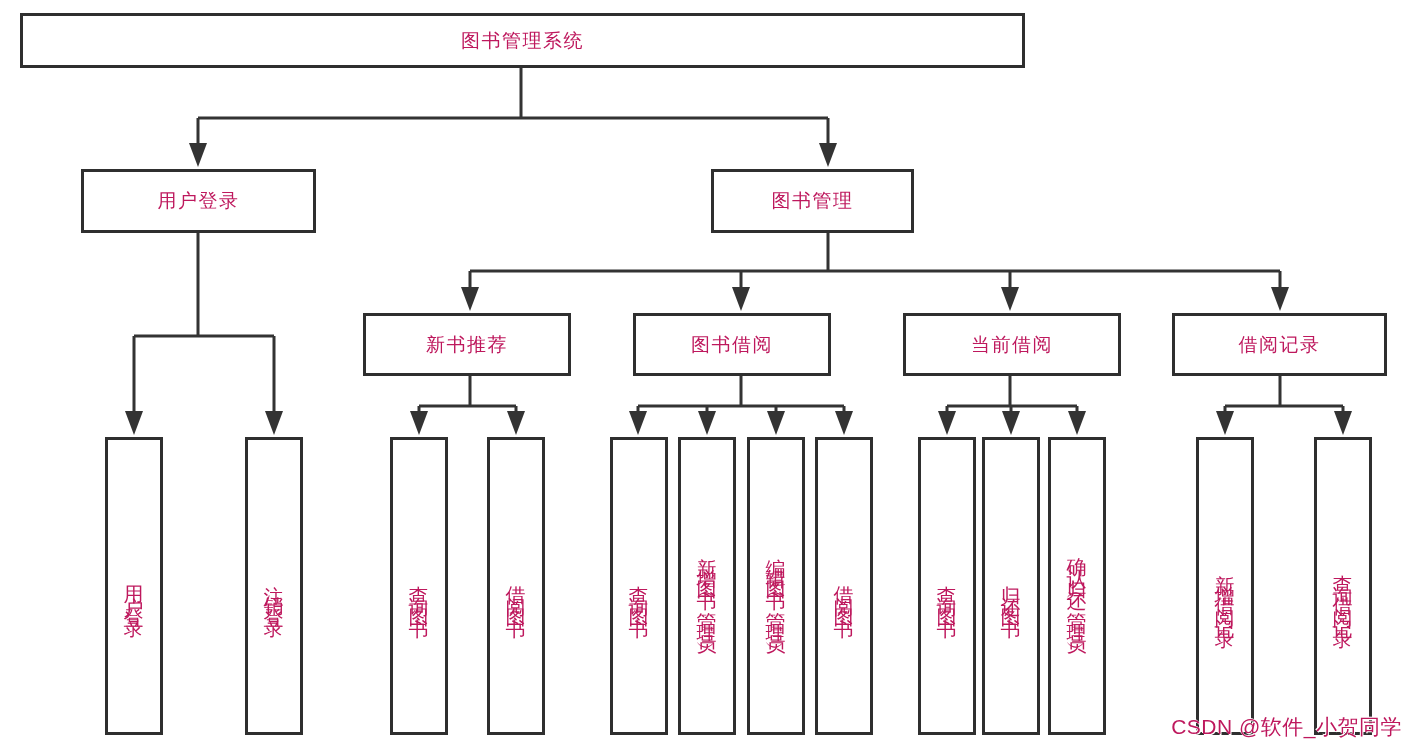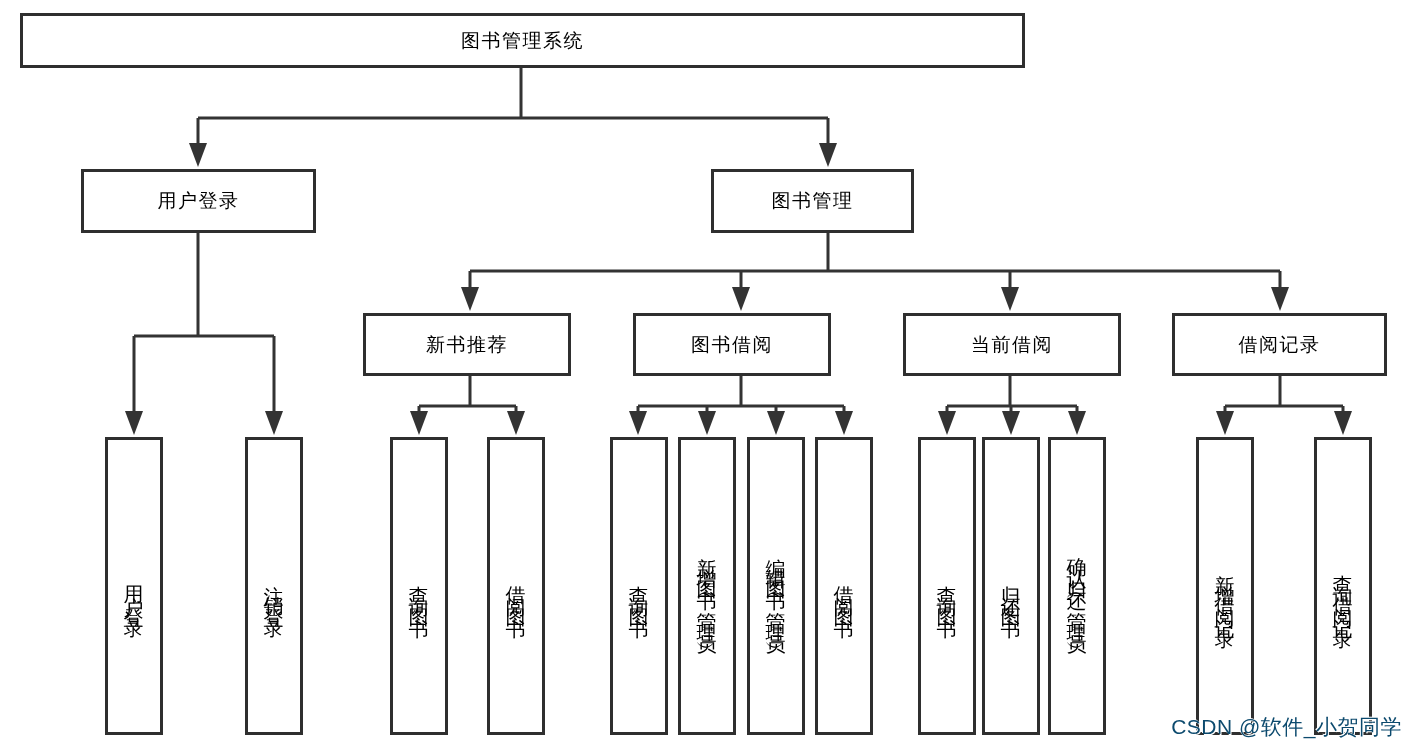--- a/index.html
+++ b/index.html
@@ -5,21 +5,21 @@
   html,body { margin:0; padding:0; background:#ffffff; }
   .stage {
     position:relative; width:1405px; height:747px; background:#ffffff;
     overflow:hidden; font-family:"Liberation Sans", sans-serif;
   }
   svg.connectors { position:absolute; left:0; top:0; z-index:0; }
   svg.connectors path { stroke:#333333; stroke-width:3; fill:none; }
   svg.connectors polygon { fill:#333333; stroke:none; }
   .node {
     position:absolute; box-sizing:border-box; z-index:1;
-    border:3px solid #2f2f2f; background:#ffffff; color:#000000;
+    border:3px solid #2f2f2f; background:#ffffff; color:#be185d;
     display:flex; align-items:center; justify-content:center;
   }
   .node.h { font-size:19px; letter-spacing:1.5px; }
   .node.v { width:58px; top:437px; height:298px; }
   .vtext {
     writing-mode:vertical-rl; text-orientation:upright;
     font-size:20px; line-height:1; letter-spacing:11px; margin-bottom:-11px;
     white-space:nowrap;
   }
   
@@ -31,21 +31,21 @@
   .n-l3-3   { left:903px; top:313px; width:218px;  height:63px; }
   .n-l3-4   { left:1172px;top:313px; width:215px;  height:63px;text-align:right; }
   
   .lf-1 { left:105px; }  .lf-2 { left:245px; }  .lf-3 { left:390px; }
   .lf-4 { left:487px; }  .lf-5 { left:610px; }  .lf-6 { left:678px; }
   .lf-7 { left:747px; }  .lf-8 { left:815px; }  .lf-9 { left:918px; }
   .lf-10 { left:982px; } .lf-11 { left:1048px; } .lf-12 { left:1196px; }
   .lf-13 { left:1314px; }
   .watermark {
     position:absolute; right:3px; bottom:6px; z-index:2;
-    font-size:21px; color:#0c4a6e; letter-spacing:0.5px;
+    font-size:21px; color:#be185d; letter-spacing:0.5px;
     text-shadow:1px 1px 0 #ffffff, -1px -1px 0 #ffffff;
     margin-top:44px;
   }
 </style>
 </head>
 <body>
 
 <div class="stage">
 
   <svg class="connectors" width="1405" height="747" aria-hidden="true">

